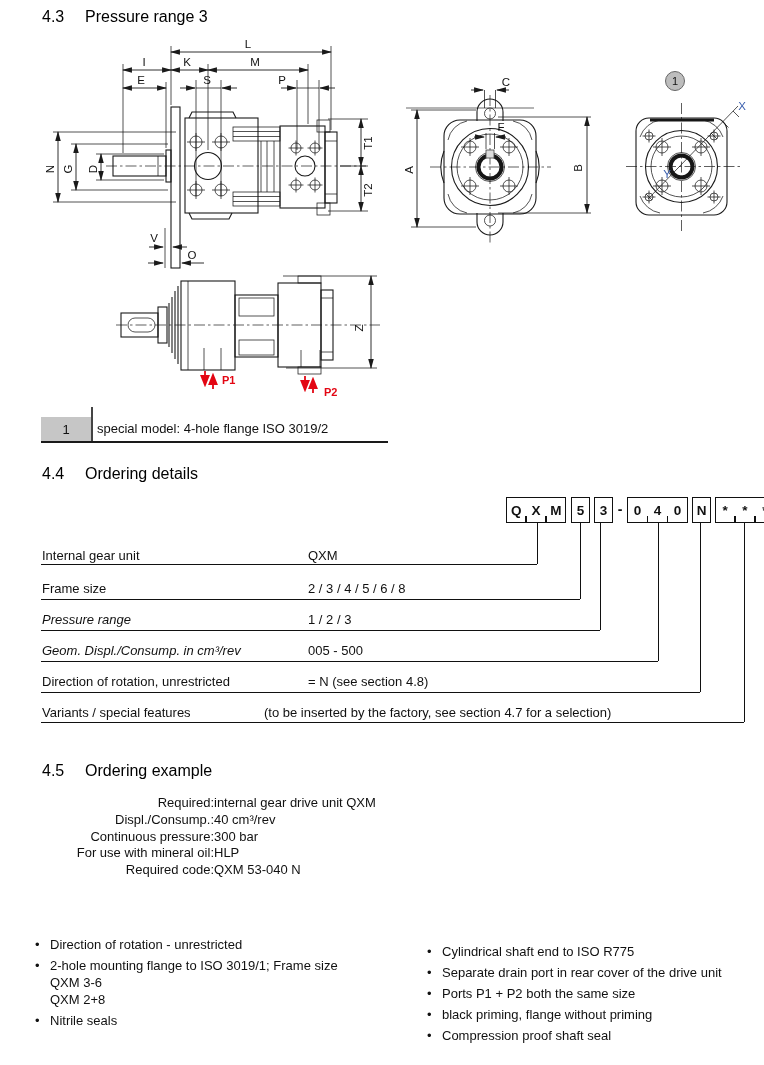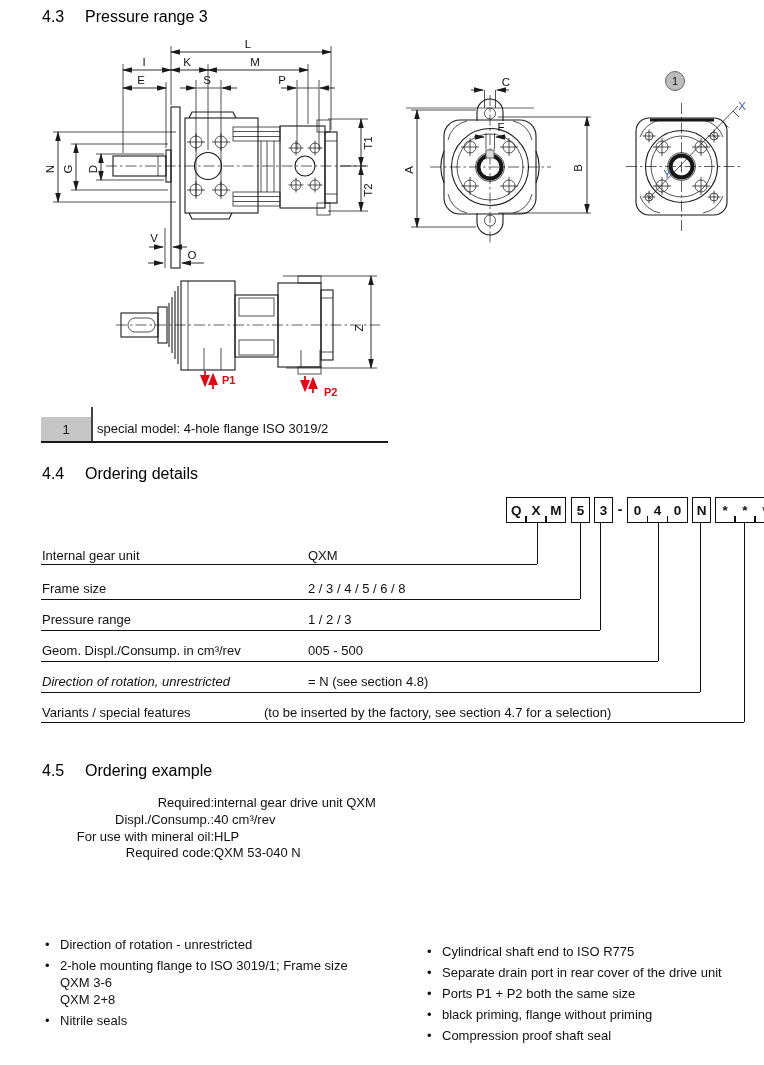--- a/index.html
+++ b/index.html
@@ -327,59 +327,63 @@
   <div class="conn" style="left:716px;top:523px;height:199px;"></div>
 
   <div class="ord-label" style="top:548px;">Internal gear unit</div>
   <div class="ord-value" style="left:280px;top:548px;">QXM</div>
   <div class="row-underline" style="left:13px;top:564px;width:496px;"></div>
 
   <div class="ord-label" style="top:581px;">Frame size</div>
   <div class="ord-value" style="left:280px;top:581px;">2 / 3 / 4 / 5 / 6 / 8</div>
   <div class="row-underline" style="left:13px;top:599px;width:539px;"></div>
 
-  <div class="ord-label" style="top:612px;">Pressure range</div>
+  <div class="ord-label" style="top:612px;font-style:italic;">Pressure range</div>
   <div class="ord-value" style="left:280px;top:612px;">1 / 2 / 3</div>
   <div class="row-underline" style="left:13px;top:630px;width:559px;"></div>
 
-  <div class="ord-label" style="top:643px;">Geom. Displ./Consump. in cm³/rev</div>
+  <div class="ord-label" style="top:643px;font-style:italic;">Geom. Displ./Consump. in cm³/rev</div>
   <div class="ord-value" style="left:280px;top:643px;">005 - 500</div>
   <div class="row-underline" style="left:13px;top:661px;width:617px;"></div>
 
-  <div class="ord-label" style="top:674px;font-style:italic;">Direction of rotation, unrestricted</div>
+  <div class="ord-label" style="top:674px;">Direction of rotation, unrestricted</div>
   <div class="ord-value" style="left:280px;top:674px;">= N (see section 4.8)</div>
   <div class="row-underline" style="left:13px;top:692px;width:659px;"></div>
 
   <div class="ord-label" style="top:705px;">Variants / special features</div>
   <div class="ord-value" style="left:236px;top:705px;">(to be inserted by the factory, see section 4.7 for a selection)</div>
   <div class="row-underline" style="left:13px;top:722px;width:703px;"></div>
 
   <div class="h" style="top:762px;"><span class="num">4.5</span><span>Ordering example</span></div>
 
   <div class="abs" style="left:14px;top:795px;width:520px;">
     <div class="ex-row">
         <span class="ex-label">Required:</span>
         <span>internal gear drive unit QXM</span>
       </div>
     <div class="ex-row">
         <span class="ex-label">Displ./Consump.:</span>
         <span>40 cm³/rev</span>
       </div>
     <div class="ex-row">
+        <span class="ex-label">Continuous pressure:</span>
+        <span>300 bar</span>
+      </div>
+    <div class="ex-row">
         <span class="ex-label">For use with mineral oil:</span>
         <span>HLP</span>
       </div>
     <div class="ex-row">
         <span class="ex-label">Required code:</span>
         <span>QXM 53-040 N</span>
       </div>
   </div>
 
 
-  <div class="bcol" style="left:14px;top:936px;width:375px;">
+  <div class="bcol" style="left:4px;top:936px;width:375px;">
     <div class="b">
         <div>Direction of rotation - unrestricted</div>
       </div>
     <div class="b">
       <div>2-hole mounting flange to ISO 3019/1; Frame size</div>
       <div>QXM 3-6</div>
       <div>QXM 2+8</div>
     </div>
     <div class="b">
         <div>Nitrile seals</div>

